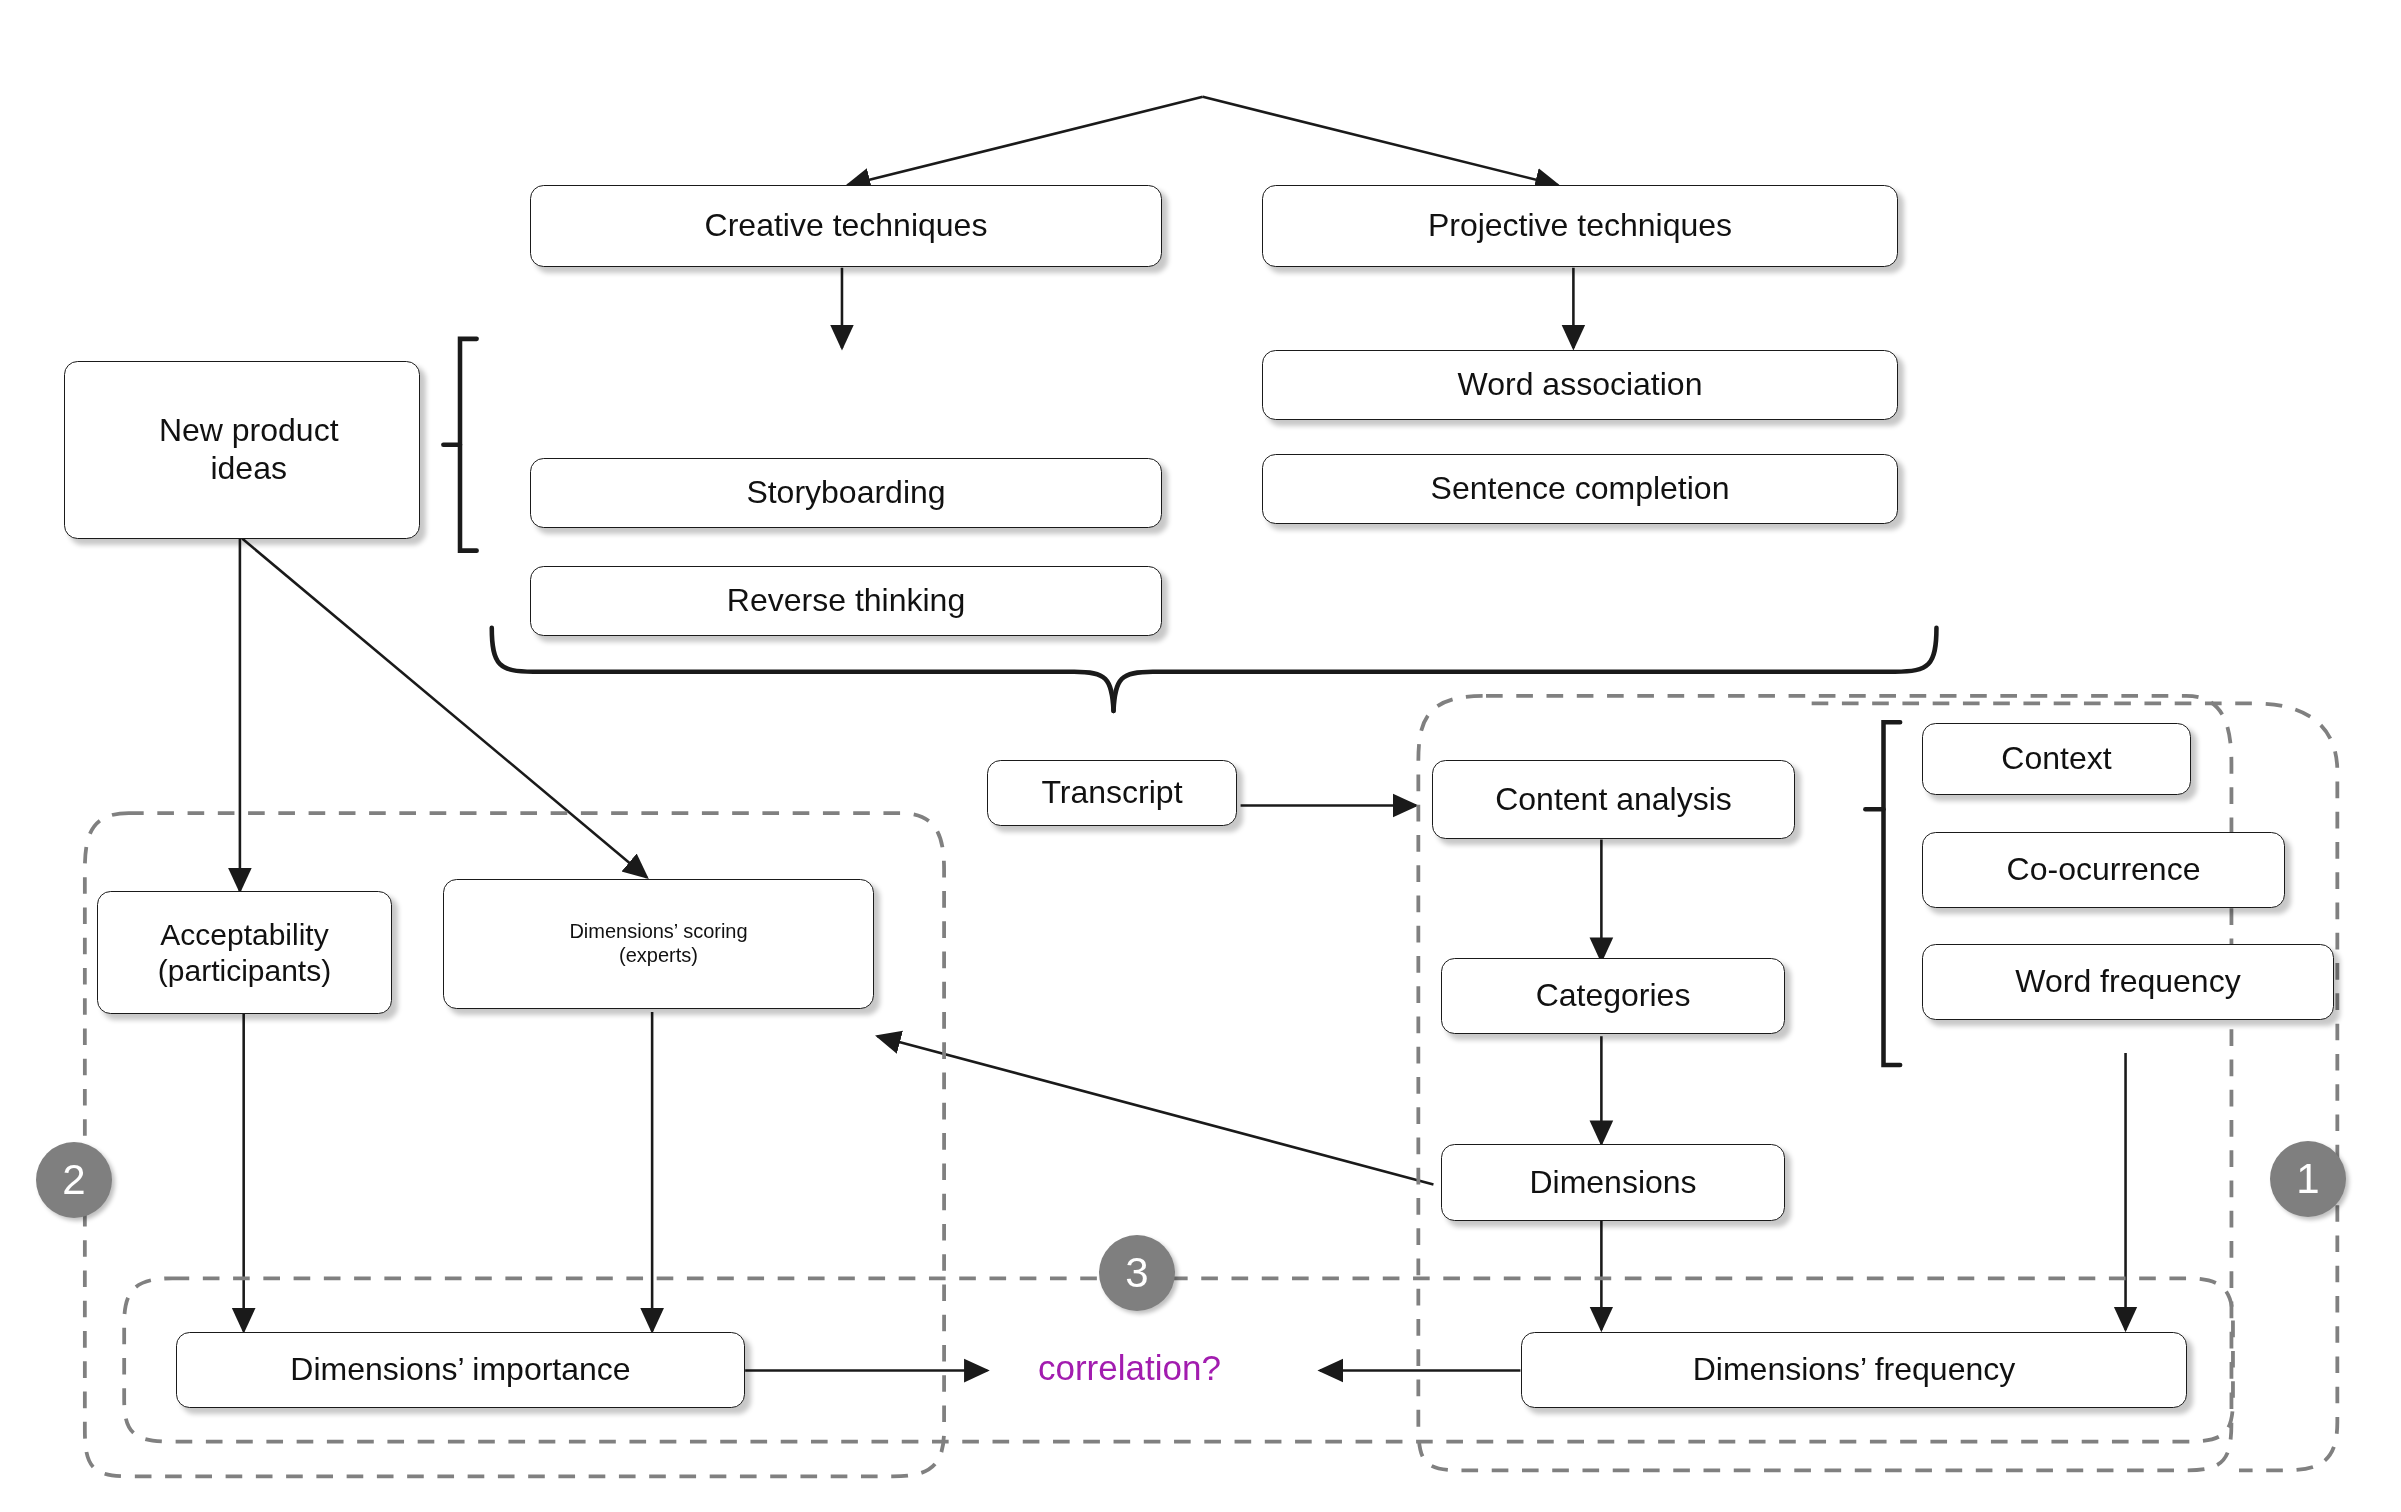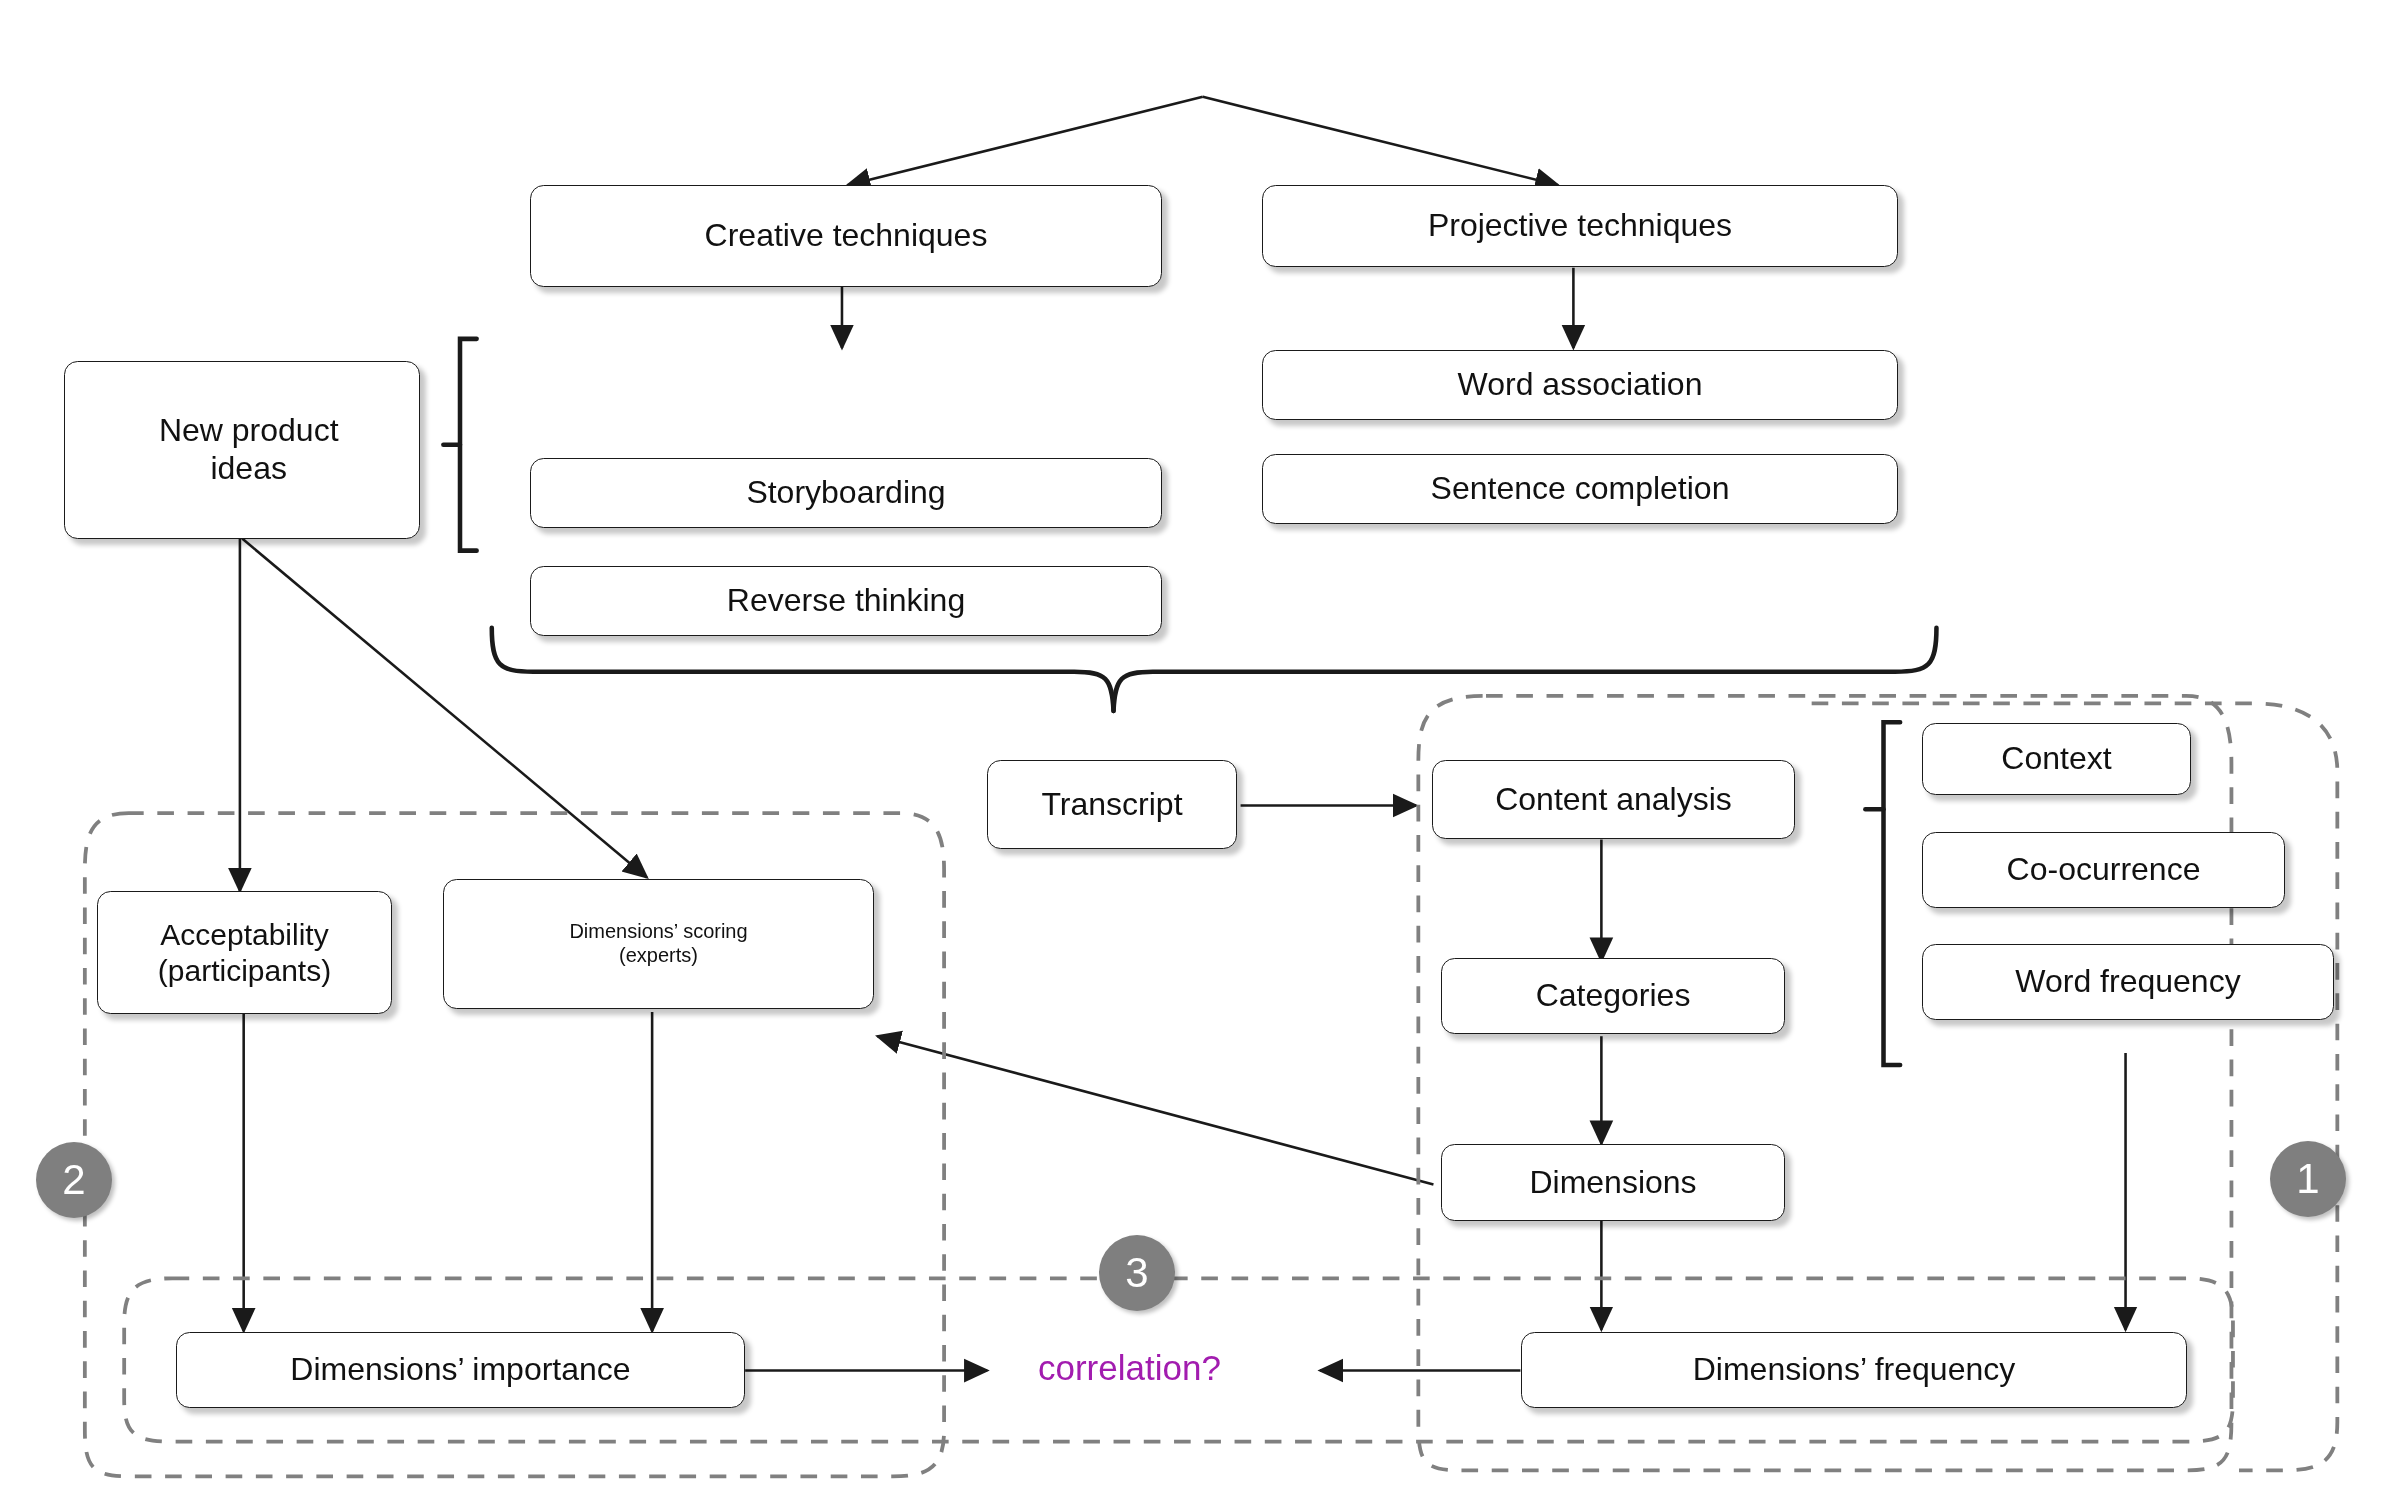--- a/index.html
+++ b/index.html
@@ -111,21 +111,21 @@
     <g stroke="#808080" stroke-width="5" fill="none" stroke-dasharray="22 18">
       <path d="M170,1075 C120,1075 112,1105 112,1150 L112,1890 C112,1940 122,1952 172,1952 L1180,1952 C1230,1952 1248,1938 1248,1890 L1248,1150 C1248,1105 1238,1075 1190,1075 Z"></path>
     </g>
 
     <g stroke="#808080" stroke-width="5" fill="none" stroke-dasharray="22 18">
       <path d="M228,1690 L2890,1690 C2940,1690 2952,1706 2952,1750 L2952,1850 C2952,1896 2940,1906 2890,1906 L228,1906 C178,1906 164,1896 164,1850 L164,1750 C164,1706 178,1690 228,1690 Z"></path>
     </g>
   </svg>
 
 
-  <div class="nodebox" style="left:530px;top:185px;width:632px;height:102px;">
+  <div class="nodebox" style="left:530px;top:185px;width:632px;height:82px;">
     <span>Creative techniques</span>
   </div>
 
   <div class="nodebox" style="left:1262px;top:185px;width:636px;height:82px;">
     <span>Projective techniques</span>
   </div>
 
 
   <div class="nodebox" style="left:530px;top:458px;width:632px;height:70px;">
     <span>Storyboarding</span>
@@ -141,21 +141,21 @@
 
   <div class="nodebox" style="left:1262px;top:454px;width:636px;height:70px;">
     <span>Sentence completion</span>
   </div>
 
   <div class="nodebox" style="left:64px;top:361px;width:356px;height:178px;flex-direction:column;padding-left:21px;">
     <span>New product</span>
     <span>ideas</span>
   </div>
 
-  <div class="nodebox" style="left:987px;top:760px;width:250px;height:89px;">
+  <div class="nodebox" style="left:987px;top:760px;width:250px;height:66px;">
     <span>Transcript</span>
   </div>
 
   <div class="nodebox" style="left:1432px;top:760px;width:363px;height:79px;">
     <span>Content analysis</span>
   </div>
 
   <div class="nodebox" style="left:1441px;top:958px;width:344px;height:76px;">
     <span>Categories</span>
   </div>

